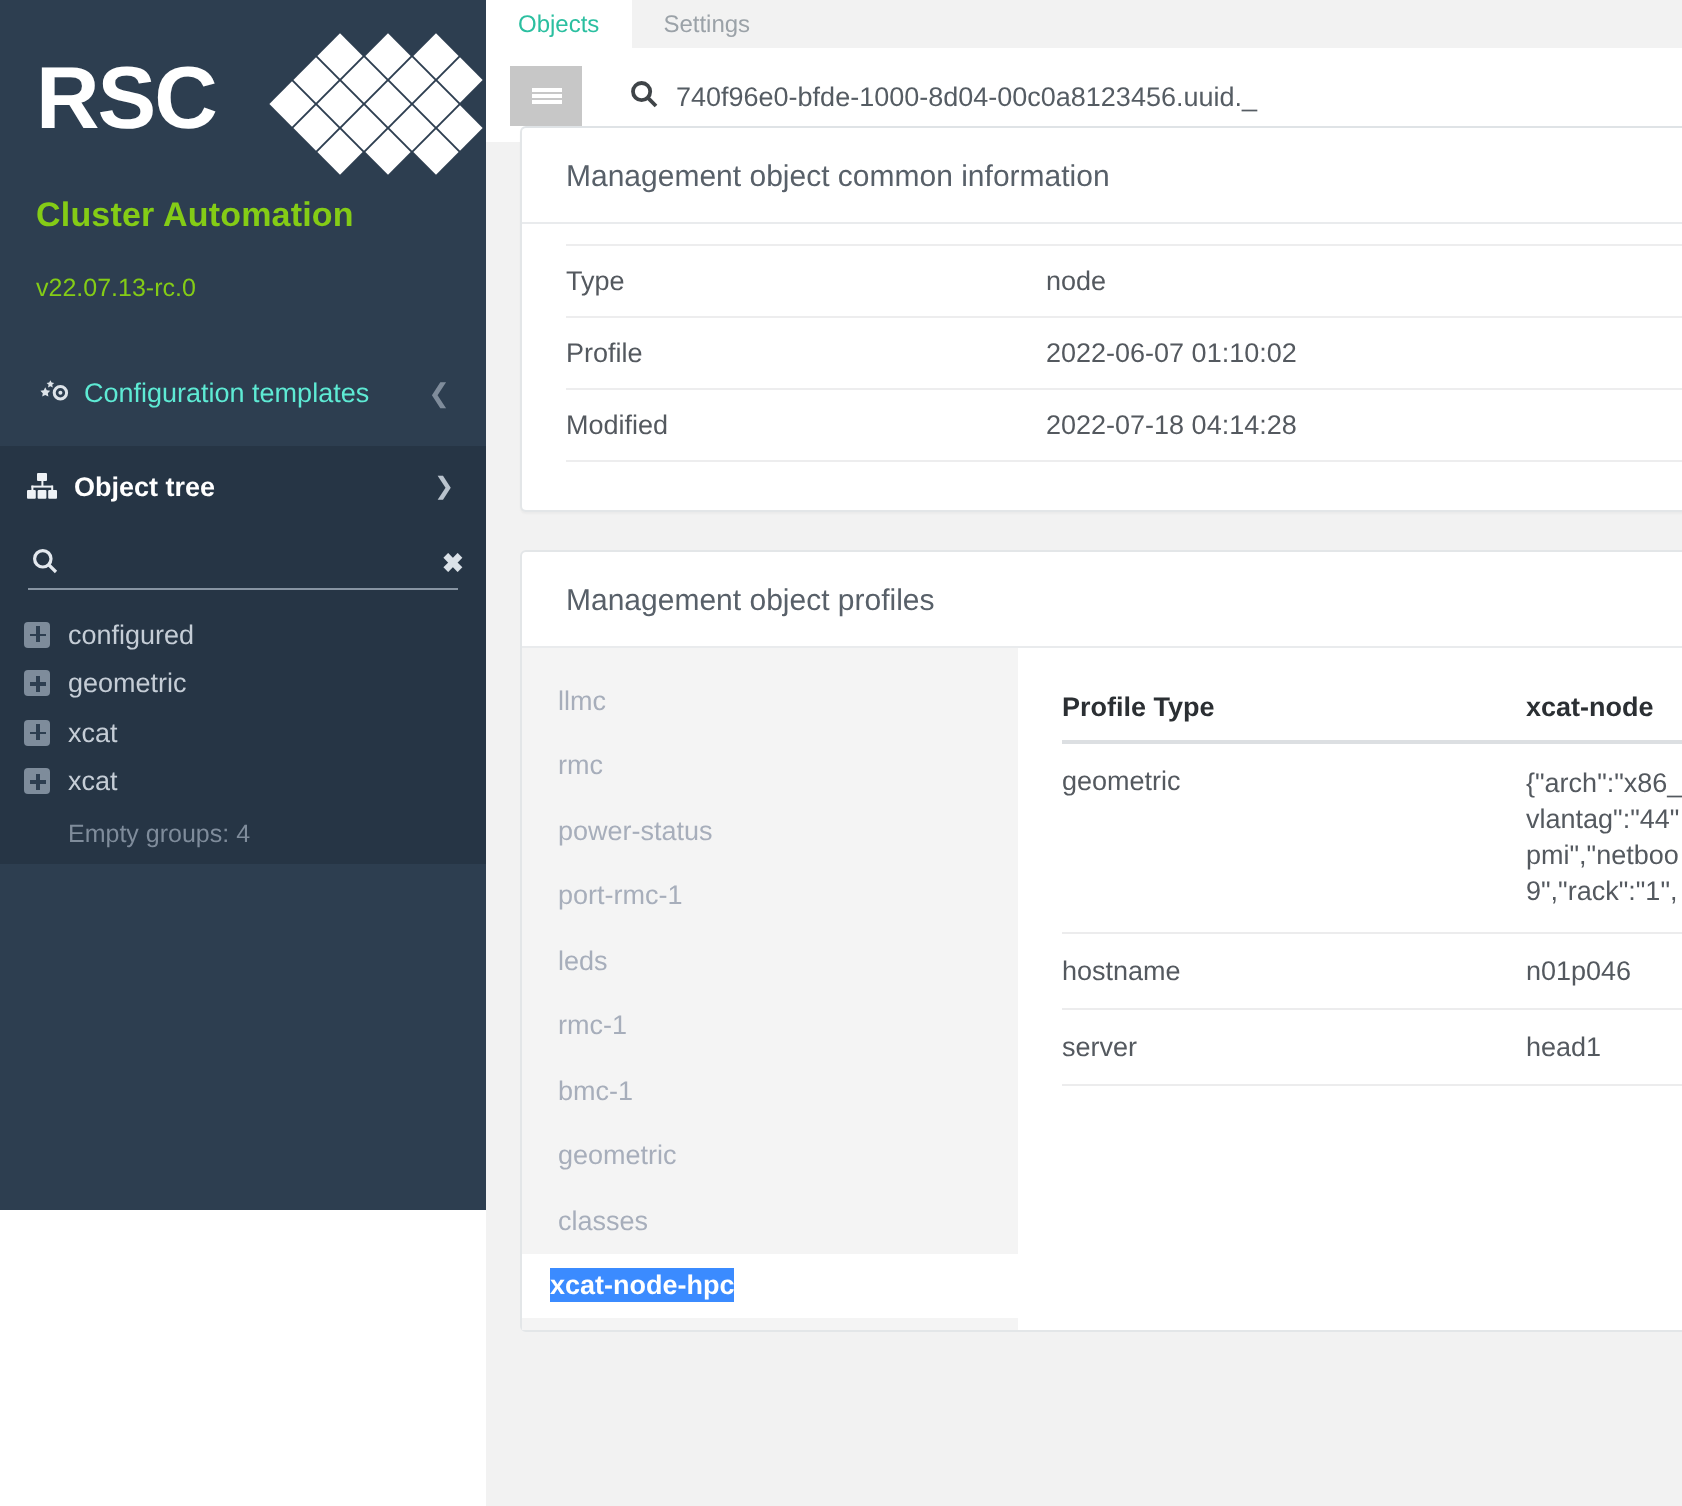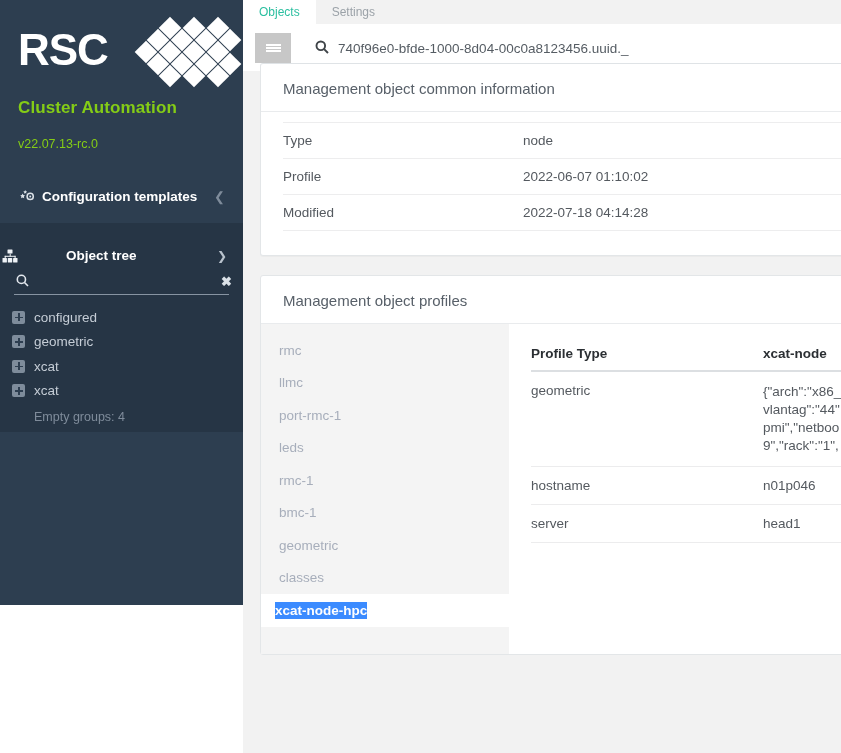--- a/index.html
+++ b/index.html
@@ -35,27 +35,27 @@
     margin-top: 14px; letter-spacing: .1px;
   }
   .app-version { font-size: 12.5px; color: #84cc16; margin-top: 19px; }
 
   .nav-row {
     display: flex; align-items: center;
     padding: 0 18px; height: 38px; margin-top: 26px;
     cursor: pointer; position: relative;
   }
   .nav-row .nav-ico { width: 24px; display: flex; align-items: center; color: #dde3e9; }
-  .nav-row .nav-label { font-size: 13.5px; color: #ffffff; font-weight: bold; }
+  .nav-row .nav-label { font-size: 13.5px; color: #5eead4; font-weight: normal; }
   .nav-row .nav-chev { position: absolute; right: 18px; color: #7f8c9b; font-size: 13px; line-height: 1; }
 
   .tree-section { background: #263545; margin-top: 8px; padding-bottom: 8px; }
   .tree-head {
-    display: flex; align-items: flex-end; height: 40px; padding: 0 2px;
-    position: relative; cursor: pointer; gap: 40px;
+    display: flex; align-items: center; height: 40px; padding: 0 13px;
+    position: relative; cursor: pointer;
   }
   .tree-head .nav-ico { width: 24px; display: flex; align-items: center; color: #eef2f6; }
   .tree-head .nav-label { font-size: 13.5px; color: #ffffff; font-weight: bold; }
   .tree-head .nav-chev { position: absolute; right: 16px; color: #b9c3cd; font-size: 12px; }
 
   .tree-search {
     margin: 6px 14px 2px 14px; height: 26px;
     border-bottom: 1px solid #8794a2;
     display: flex; align-items: center; position: relative;
   }
@@ -310,24 +310,27 @@
       </div>
 
       <div class="gap"></div>
 
       <div class="profiles-card">
         <div class="card-head">Management object profiles</div>
         <div class="profiles-body">
 
           <div class="profiles-list">
             <div class="profile-item">
+                <span>llmc</span>
+              </div>
+            <div class="profile-item">
                 <span>rmc</span>
               </div>
             <div class="profile-item">
-                <span>llmc</span>
+                <span>power-status</span>
               </div>
             <div class="profile-item">
                 <span>port-rmc-1</span>
               </div>
             <div class="profile-item">
                 <span>leds</span>
               </div>
             <div class="profile-item">
                 <span>rmc-1</span>
               </div>

